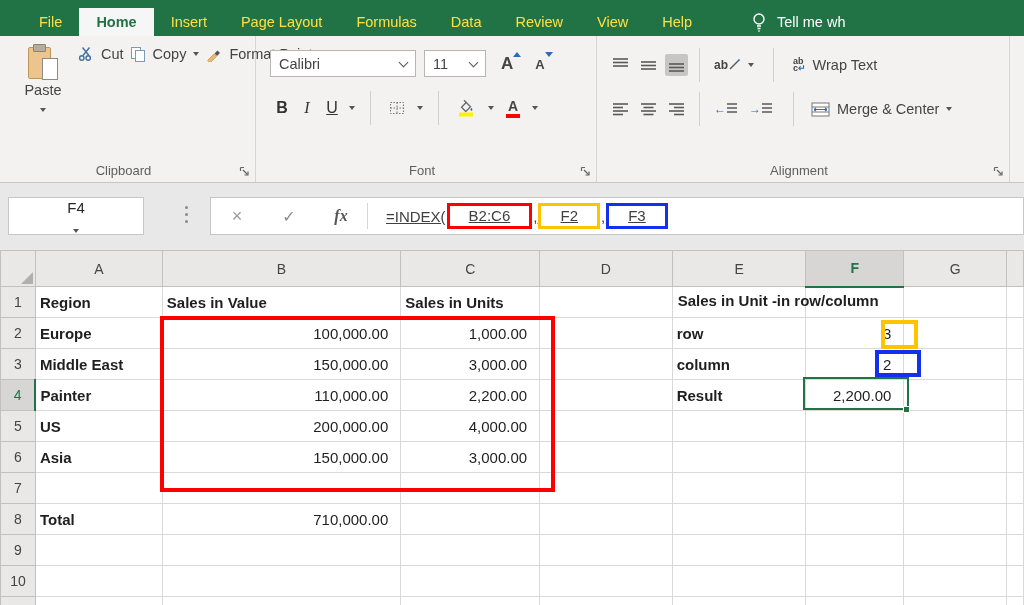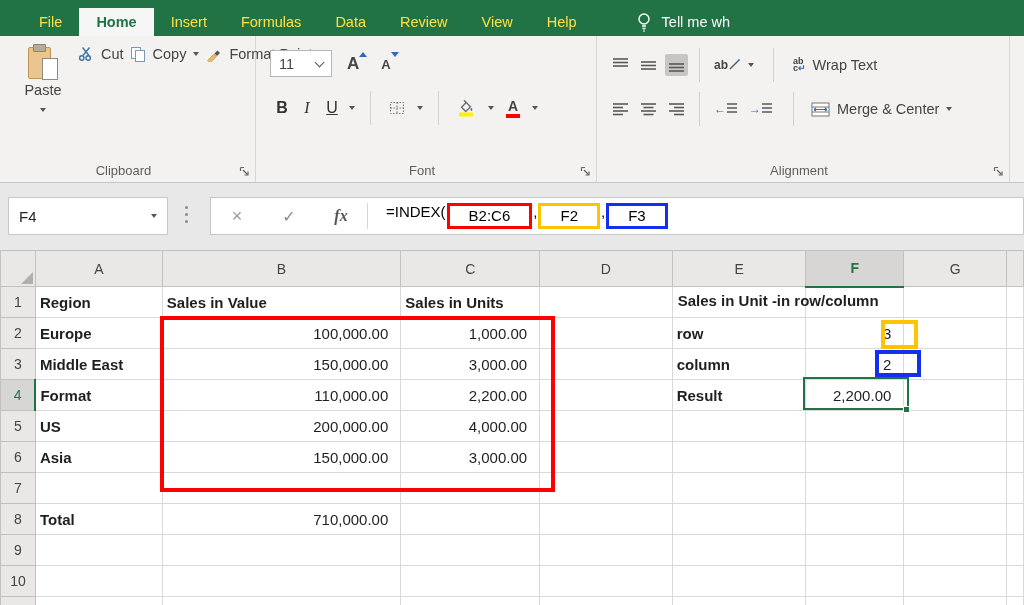--- a/index.html
+++ b/index.html
@@ -66,31 +66,31 @@
   .al-row.second{margin-top:10px;}
   .icbtn{padding:3px;border-radius:2px;cursor:pointer;display:inline-flex;align-items:center;}
   .icbtn.sel{background:#c8c6c4;}
   .wrapglyph{font-size:9px;line-height:7px;color:#444;font-weight:600;text-align:left;}
   .wrapglyph .ret{color:#2b6cb8;}
   .bigitem{display:flex;align-items:center;gap:7px;font-size:14.5px;cursor:pointer;white-space:nowrap;}
   .bluearrow{color:#2b6cb8;font-size:12px;line-height:1;}
   .orient{font-size:12px;color:#444;font-weight:600;cursor:pointer;}
   
   .fbar{position:absolute;top:183px;left:0;width:1024px;height:67px;background:#e8e8e8;box-sizing:border-box;}
-  .namebox{position:absolute;left:8px;top:14px;width:160px;height:38px;background:#fff;
+  .namebox{position:absolute;left:8px;top:14px;width:136px;height:38px;background:#fff;
            border:1px solid #c8c6c4;box-sizing:border-box;display:flex;align-items:center;
-           justify-content:space-between;padding:1px 10px;font-size:15px;color:#262626;cursor:text;}
+           justify-content:space-between;padding:1px 10px;font-size:15px;color:#262626;cursor:text;flex-direction:column;}
   .dots{position:absolute;left:185px;top:23px;display:flex;flex-direction:column;gap:4px;cursor:col-resize;}
   .dots i{width:3px;height:3px;border-radius:50%;background:#8a8a8a;display:block;}
   .finput{position:absolute;left:210px;top:14px;width:814px;height:38px;background:#fff;
           border:1px solid #c8c6c4;box-sizing:border-box;display:flex;align-items:center;font-size:15px;}
   .fbtn{color:#9a9a9a;font-size:18px;width:52px;text-align:center;cursor:pointer;}
   .fx{font-family:"Liberation Serif",serif;font-style:italic;font-weight:600;color:#555;font-size:16px;width:52px;text-align:center;cursor:pointer;}
   .fdivider{width:1px;height:26px;background:#d8d6d4;margin-right:18px;}
-  .formula{color:#000000;display:flex;align-items:flex-start;}
+  .formula{color:#404040;display:flex;align-items:center;text-decoration:underline;}
   .argbox{padding:0 19px;margin:0 1px;line-height:20px;}
   .argbox.red{border:3px solid #ff0000;}
   .argbox.yellow{border:3px solid #ffc400;}
   .argbox.blue{border:3px solid #1330f0;}
   
   .sheet{position:absolute;top:250px;left:0;width:1024px;height:355px;overflow:hidden;background:#fff;}
   table{border-collapse:collapse;table-layout:fixed;}
   th{font-weight:400;font-size:14px;color:#444;background:#e9e8e7;border:1px solid #c3c1bf;
      padding:0;text-align:center;cursor:pointer;}
   th.corner{position:relative;}
@@ -113,20 +113,21 @@
   .fill-handle{left:903px;top:406px;width:7px;height:7px;background:#217346;border:1px solid #fff;}
   svg{display:block;}
 </style>
 </head>
 <body>
 
 <div class="tabbar">
   <div class="tab">File</div>
   <div class="tab active">Home</div>
   <div class="tab">Insert</div>
+  <div class="tab">Page Layout</div>
   <div class="tab">Formulas</div>
   <div class="tab">Data</div>
   <div class="tab">Review</div>
   <div class="tab">View</div>
   <div class="tab">Help</div>
   <div class="tellme">
     <span class="bulb">
       <svg width="16" height="22" viewBox="0 0 16 22" fill="none" stroke="#fff" stroke-width="1.4">
         <circle cx="8" cy="8" r="5"></circle>
           <path d="M6 15h4M6.5 17.5h3M7.3 20h1.4"></path>
@@ -182,20 +183,24 @@
       <svg width="11" height="11">
           <path d="M1.5 1.5h3.5M1.5 1.5v3.5" stroke="#636363" stroke-width="1.2" fill="none"></path>
           <path d="M4 4l4.5 4.5" stroke="#636363" stroke-width="1.2"></path>
           <path d="M9 5.5V9H5.5" stroke="#636363" stroke-width="1.2" fill="none"></path>
         </svg>
     </span>
   </div>
 
   <div class="grp fontg">
     <div class="font-row1">
+      <div class="combo font-name">
+        <span>Calibri</span>
+        <span class="chev"></span>
+      </div>
       <div class="combo font-size">
         <span>11</span>
         <span class="chev"></span>
       </div>
       <span class="afont">
         <span>A</span>
         <span class="tri-up"></span>
       </span>
       <span class="afont">
         <small>A</small>
@@ -449,21 +454,21 @@
           <td class="cell num">150,000.00</td>
           <td class="cell num">3,000.00</td>
           <td class="cell"></td>
           <td class="cell b">column</td>
           <td class="cell num">2</td>
           <td class="cell"></td>
           <td class="cell"></td>
         </tr>
         <tr style="height:31px">
           <th class="row-sel">4</th>
-          <td class="cell b">Format</td>
+          <td class="cell b">Painter</td>
           <td class="cell num">110,000.00</td>
           <td class="cell num">2,200.00</td>
           <td class="cell"></td>
           <td class="cell b">Result</td>
           <td class="cell num">2,200.00</td>
           <td class="cell"></td>
           <td class="cell"></td>
         </tr>
         <tr style="height:31px">
           <th class="">5</th>

